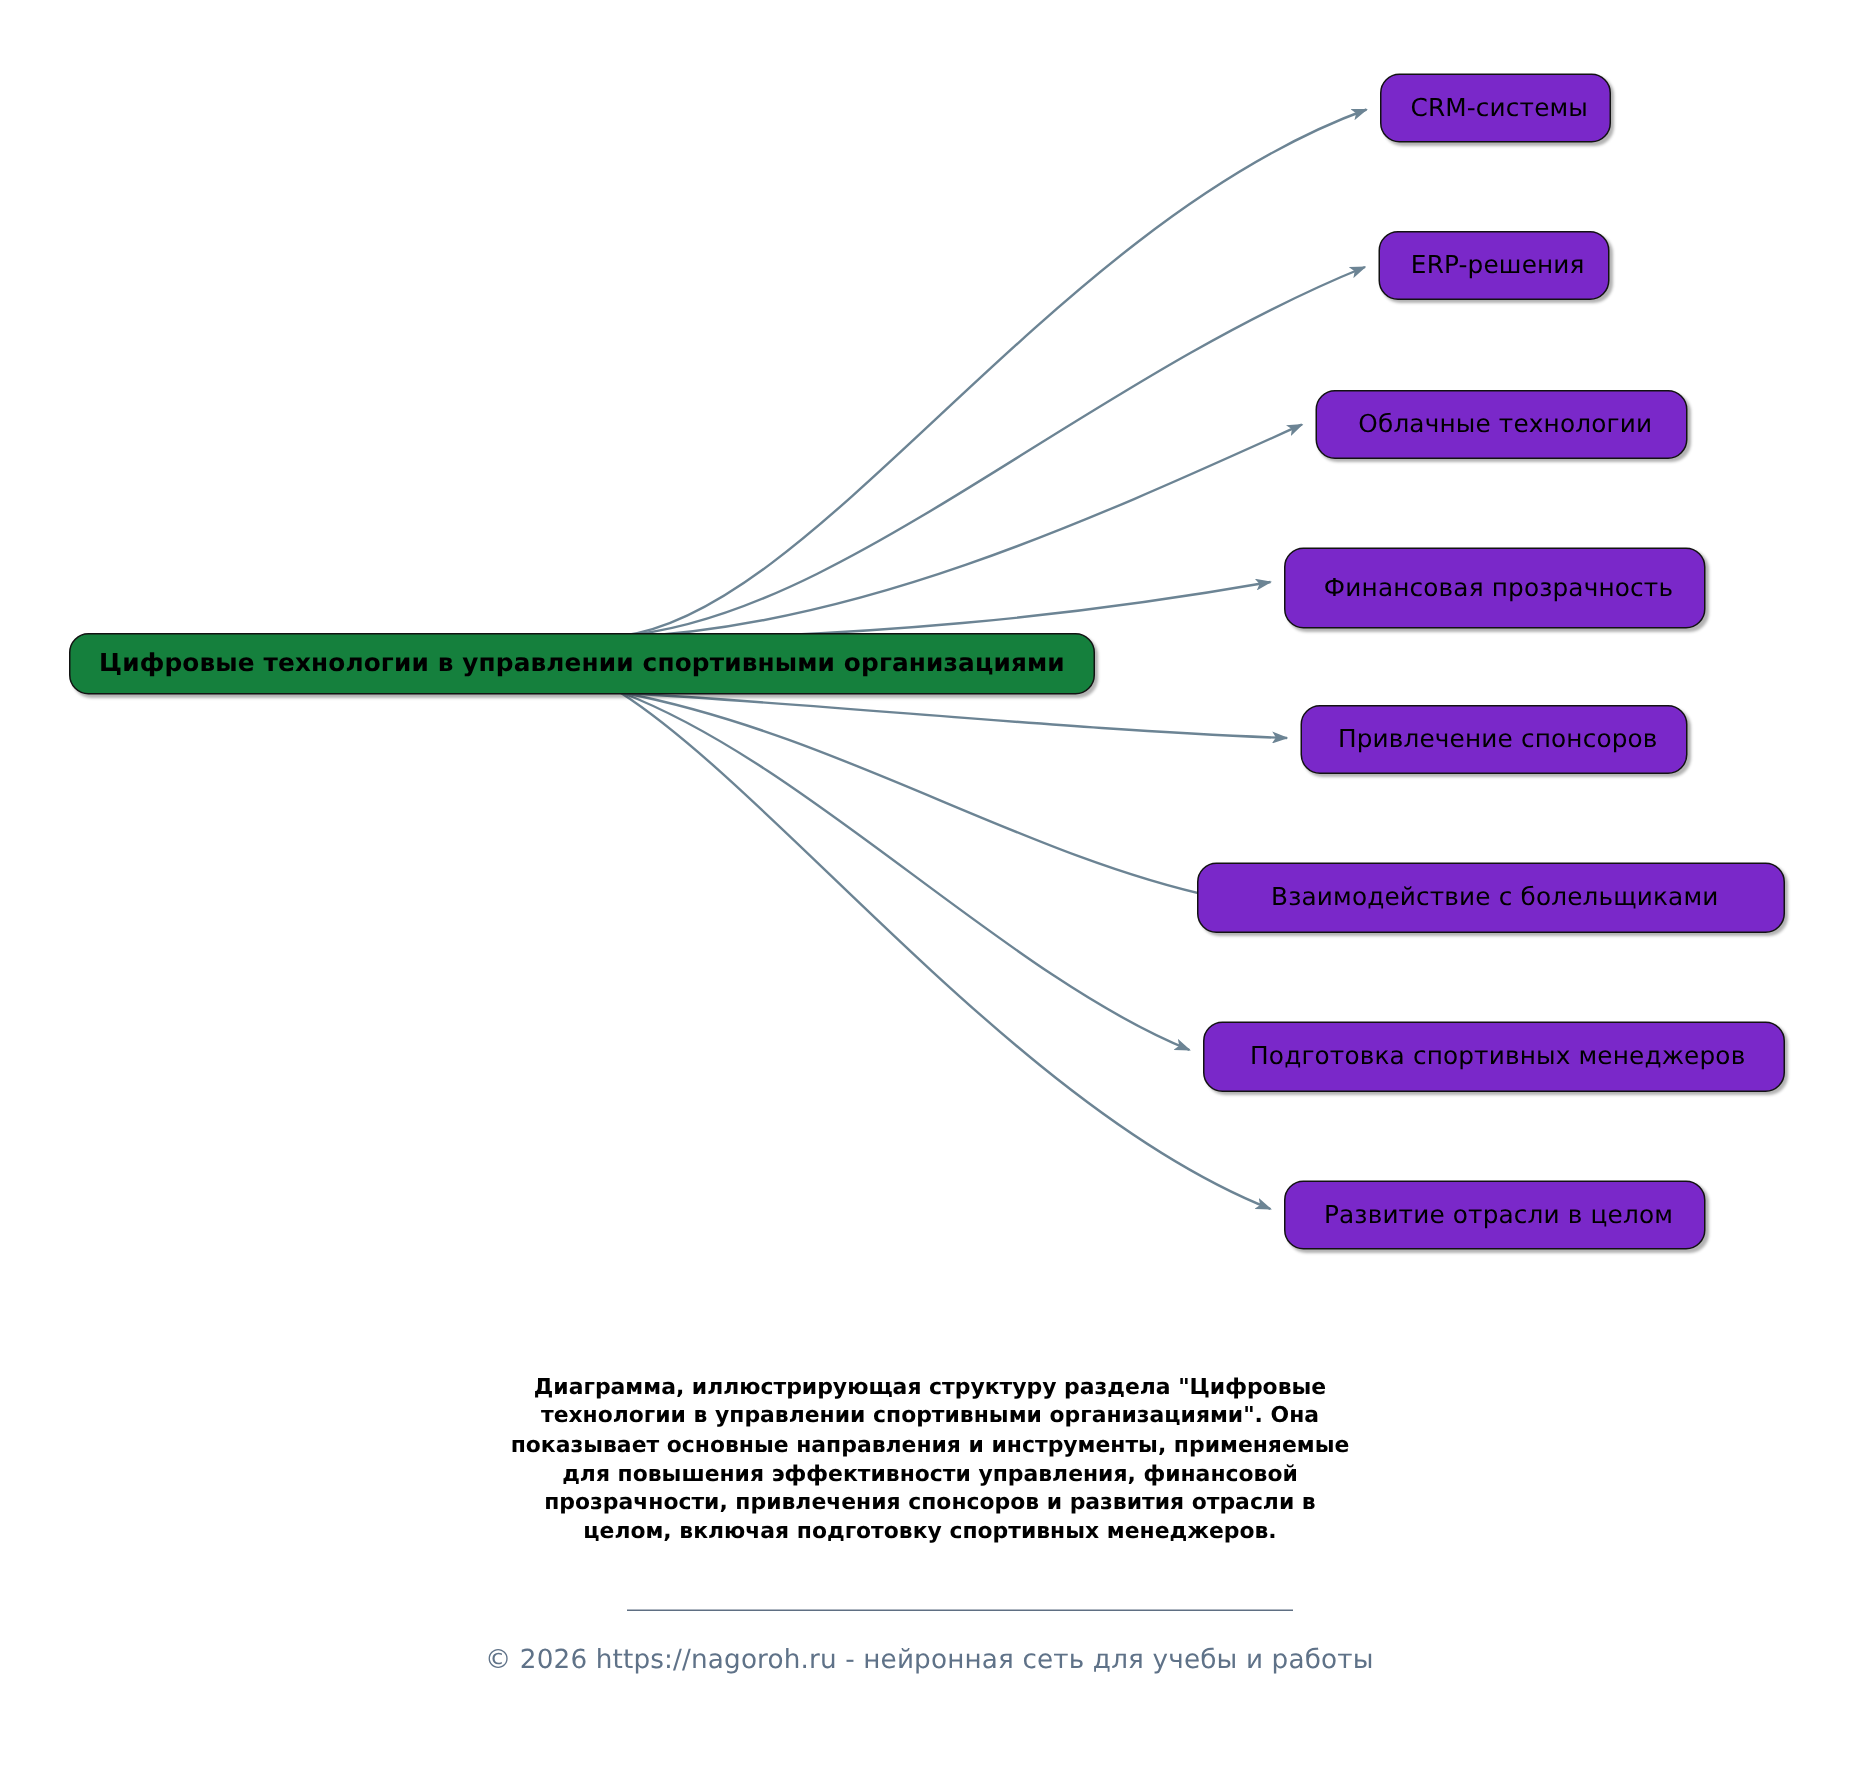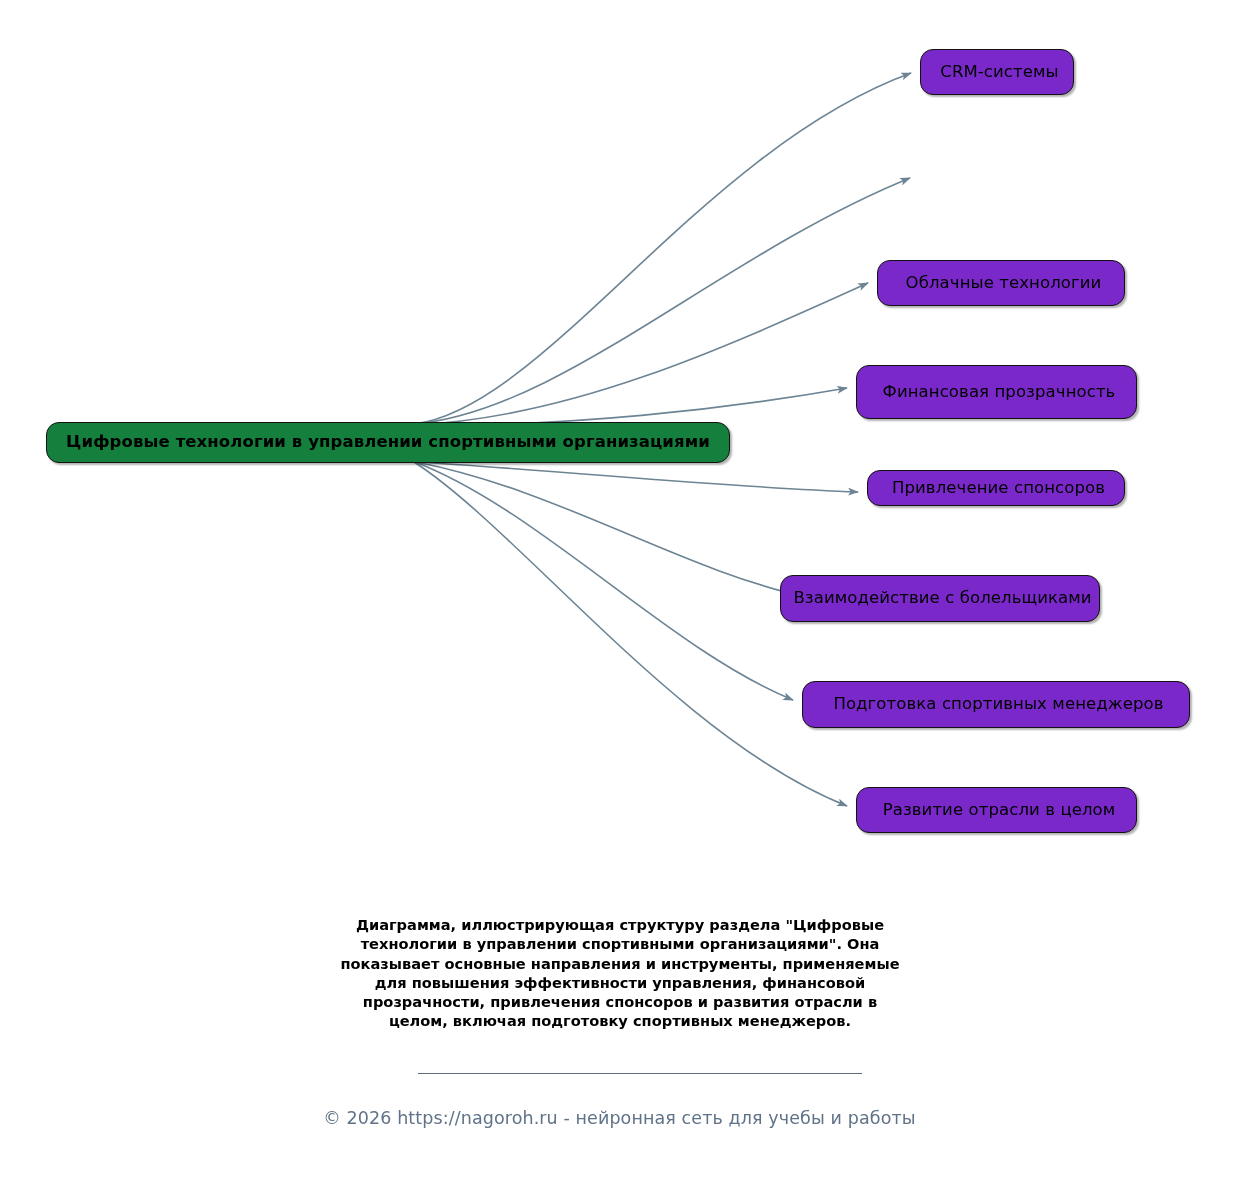--- a/index.html
+++ b/index.html
@@ -91,21 +91,20 @@
     position: absolute;
     left: 0px;
     top: 1097px;
     width: 1239px;
     text-align: center;
     font-family: "DejaVu Sans", sans-serif;
     font-size: 17.5px;
     font-weight: 400;
     color: #5f7288;
     letter-spacing: 0.1px;
-    margin-top: 11px;
   }
 </style>
 </head>
 <body>
 
 <div id="canvas">
 
   <svg id="edge-layer" viewBox="0 0 1239 1193">
     <defs>
       <marker id="arrowhead" markerWidth="11" markerHeight="8" refX="10" refY="4" orient="auto" markerUnits="userSpaceOnUse">
@@ -125,34 +124,37 @@
   </svg>
 
   <div class="node root" style="left:46px; top:422px; width:684px; height:41px;">
     <span class="node-label">Цифровые технологии в управлении спортивными организациями</span>
   </div>
 
   <div class="node leaf" style="left:920px; top:49px; width:154px; height:46px;">
     <span class="node-label">CRM-системы</span>
   </div>
 
+  <div class="node leaf" style="left:919px; top:154px; width:154px; height:46px;">
+    <span class="node-label">ERP-решения</span>
+  </div>
 
   <div class="node leaf" style="left:877px; top:260px; width:248px; height:46px;">
     <span class="node-label">Облачные технологии</span>
   </div>
 
   <div class="node leaf" style="left:856px; top:365px; width:281px; height:54px;">
     <span class="node-label">Финансовая прозрачность</span>
   </div>
 
-  <div class="node leaf" style="left:867px; top:470px; width:258px; height:36px;">
+  <div class="node leaf" style="left:867px; top:470px; width:258px; height:46px;">
     <span class="node-label">Привлечение спонсоров</span>
   </div>
 
-  <div class="node leaf" style="left:780px; top:575px; width:320px; height:47px;">
+  <div class="node leaf" style="left:798px; top:575px; width:392px; height:47px;">
     <span class="node-label">Взаимодействие с болельщиками</span>
   </div>
 
   <div class="node leaf" style="left:802px; top:681px; width:388px; height:47px;">
     <span class="node-label">Подготовка спортивных менеджеров</span>
   </div>
 
   <div class="node leaf" style="left:856px; top:787px; width:281px; height:46px;">
     <span class="node-label">Развитие отрасли в целом</span>
   </div>

